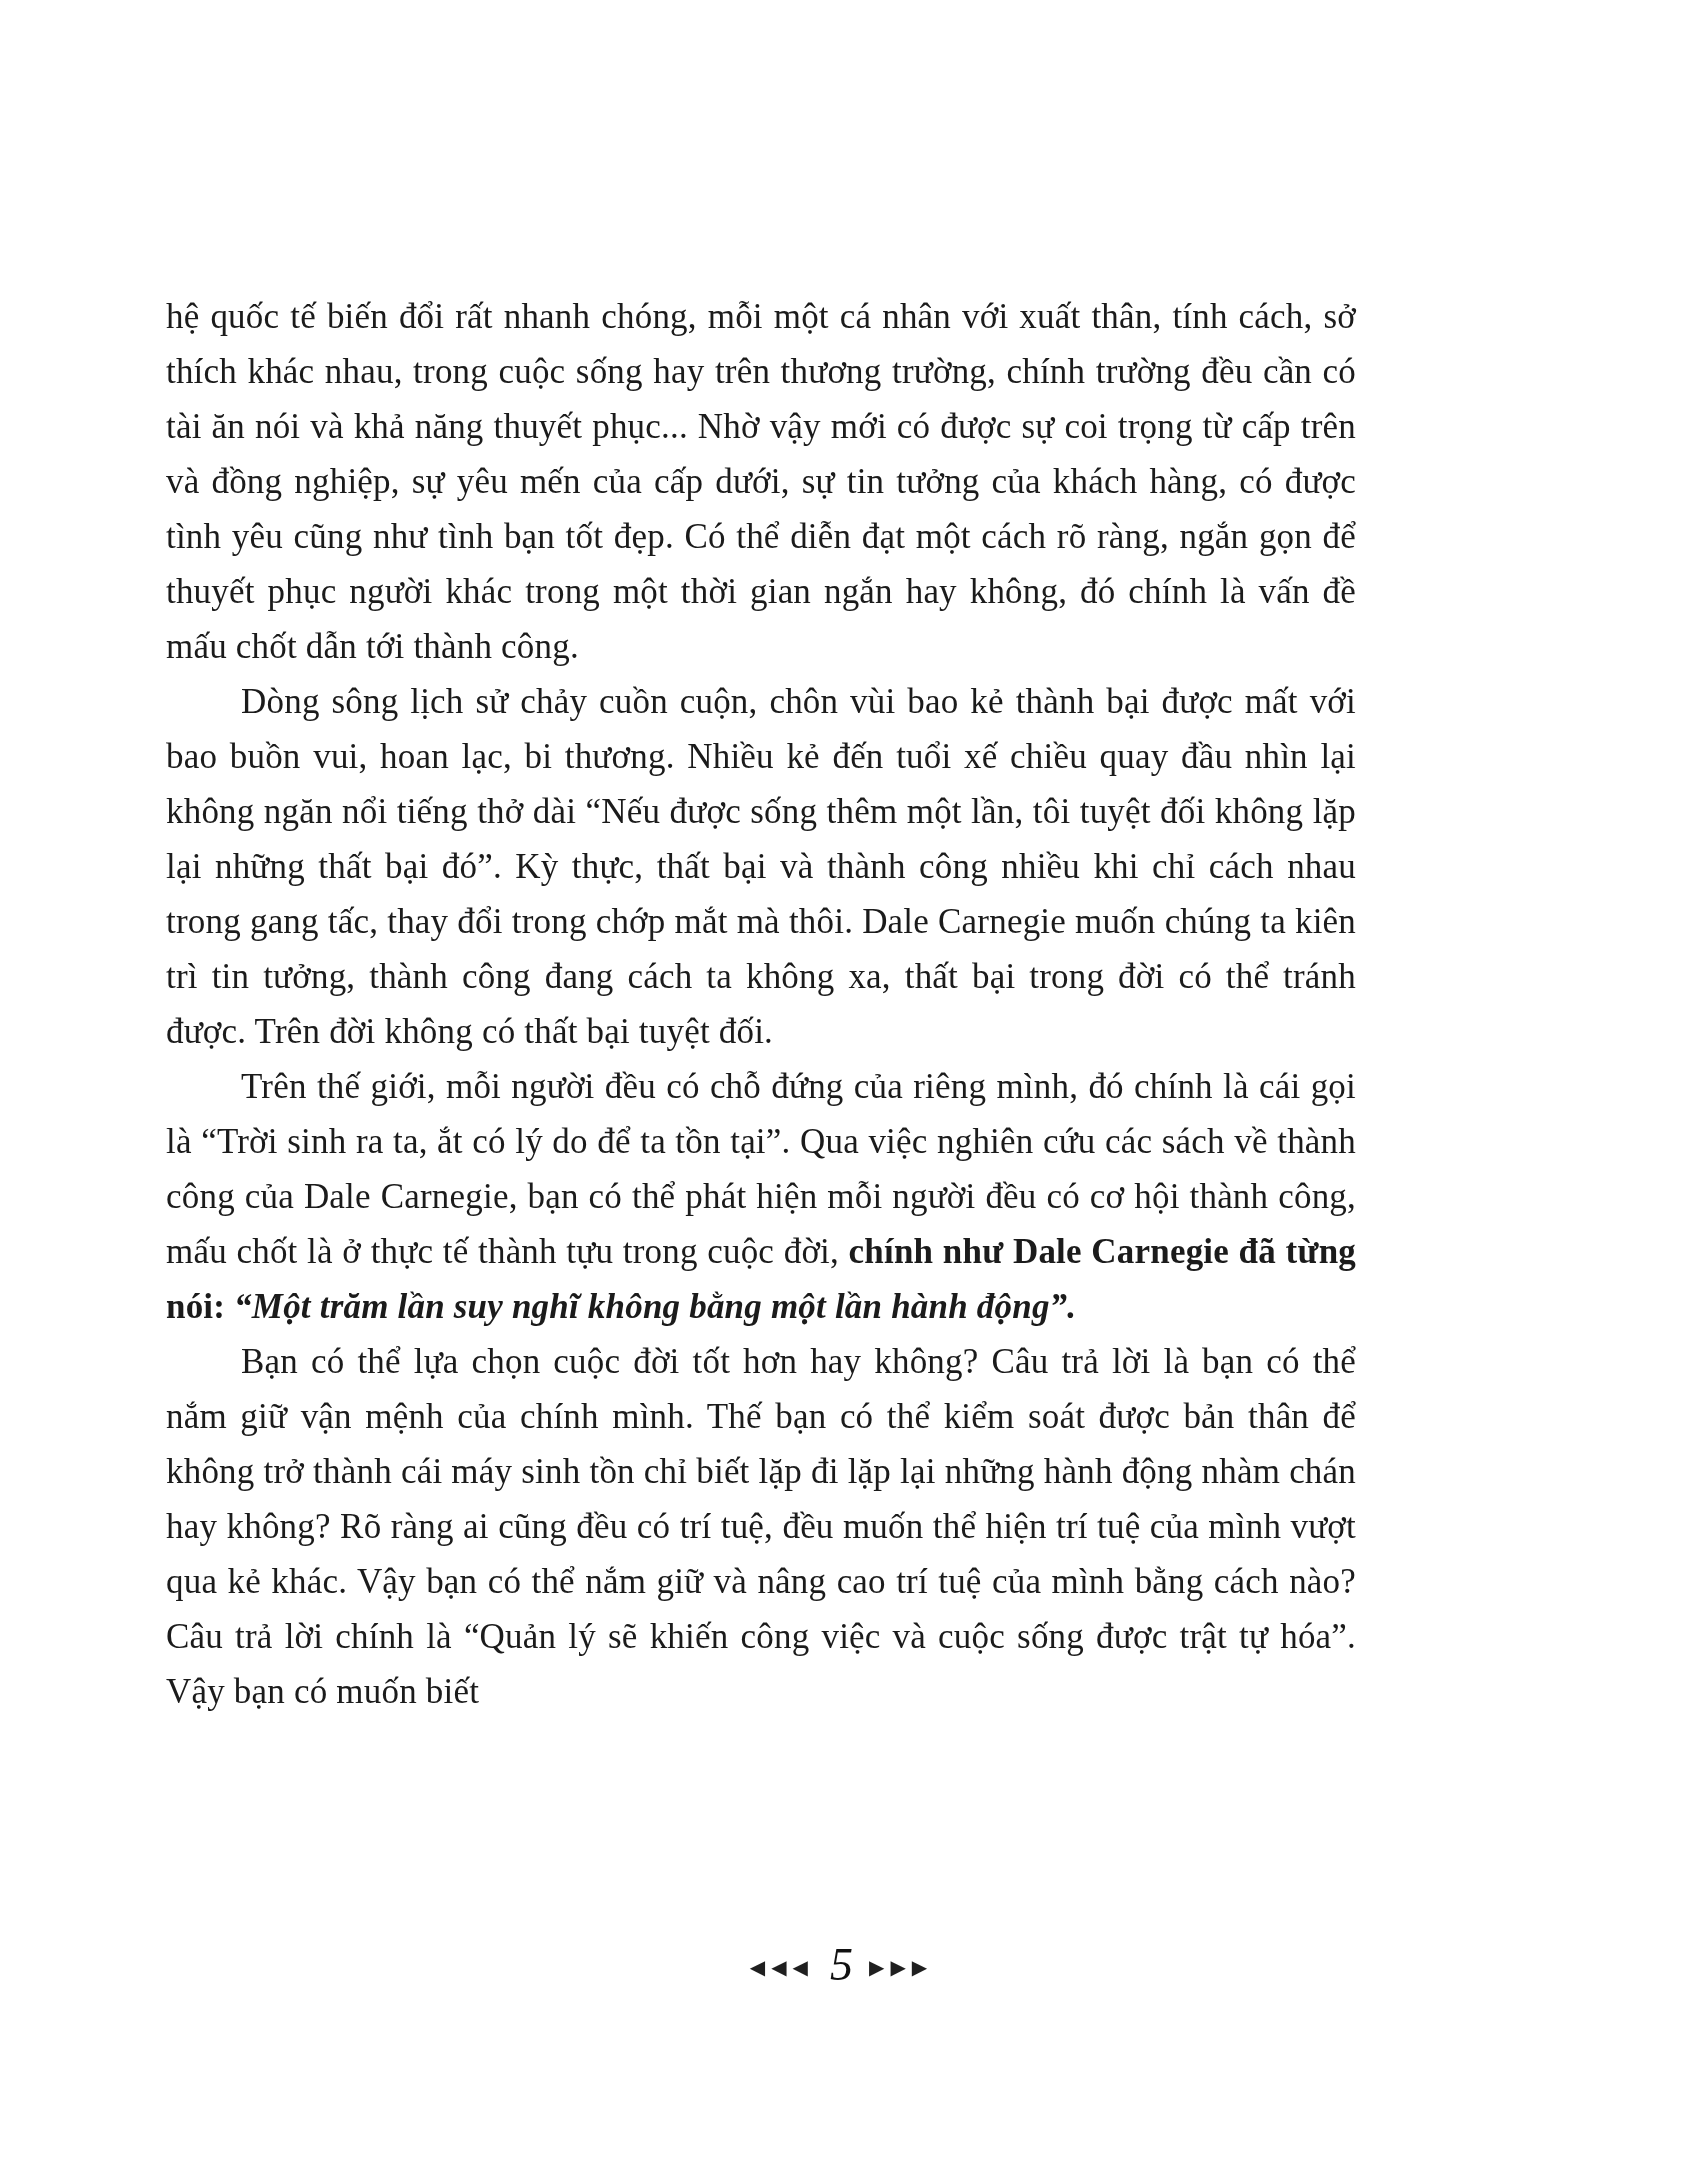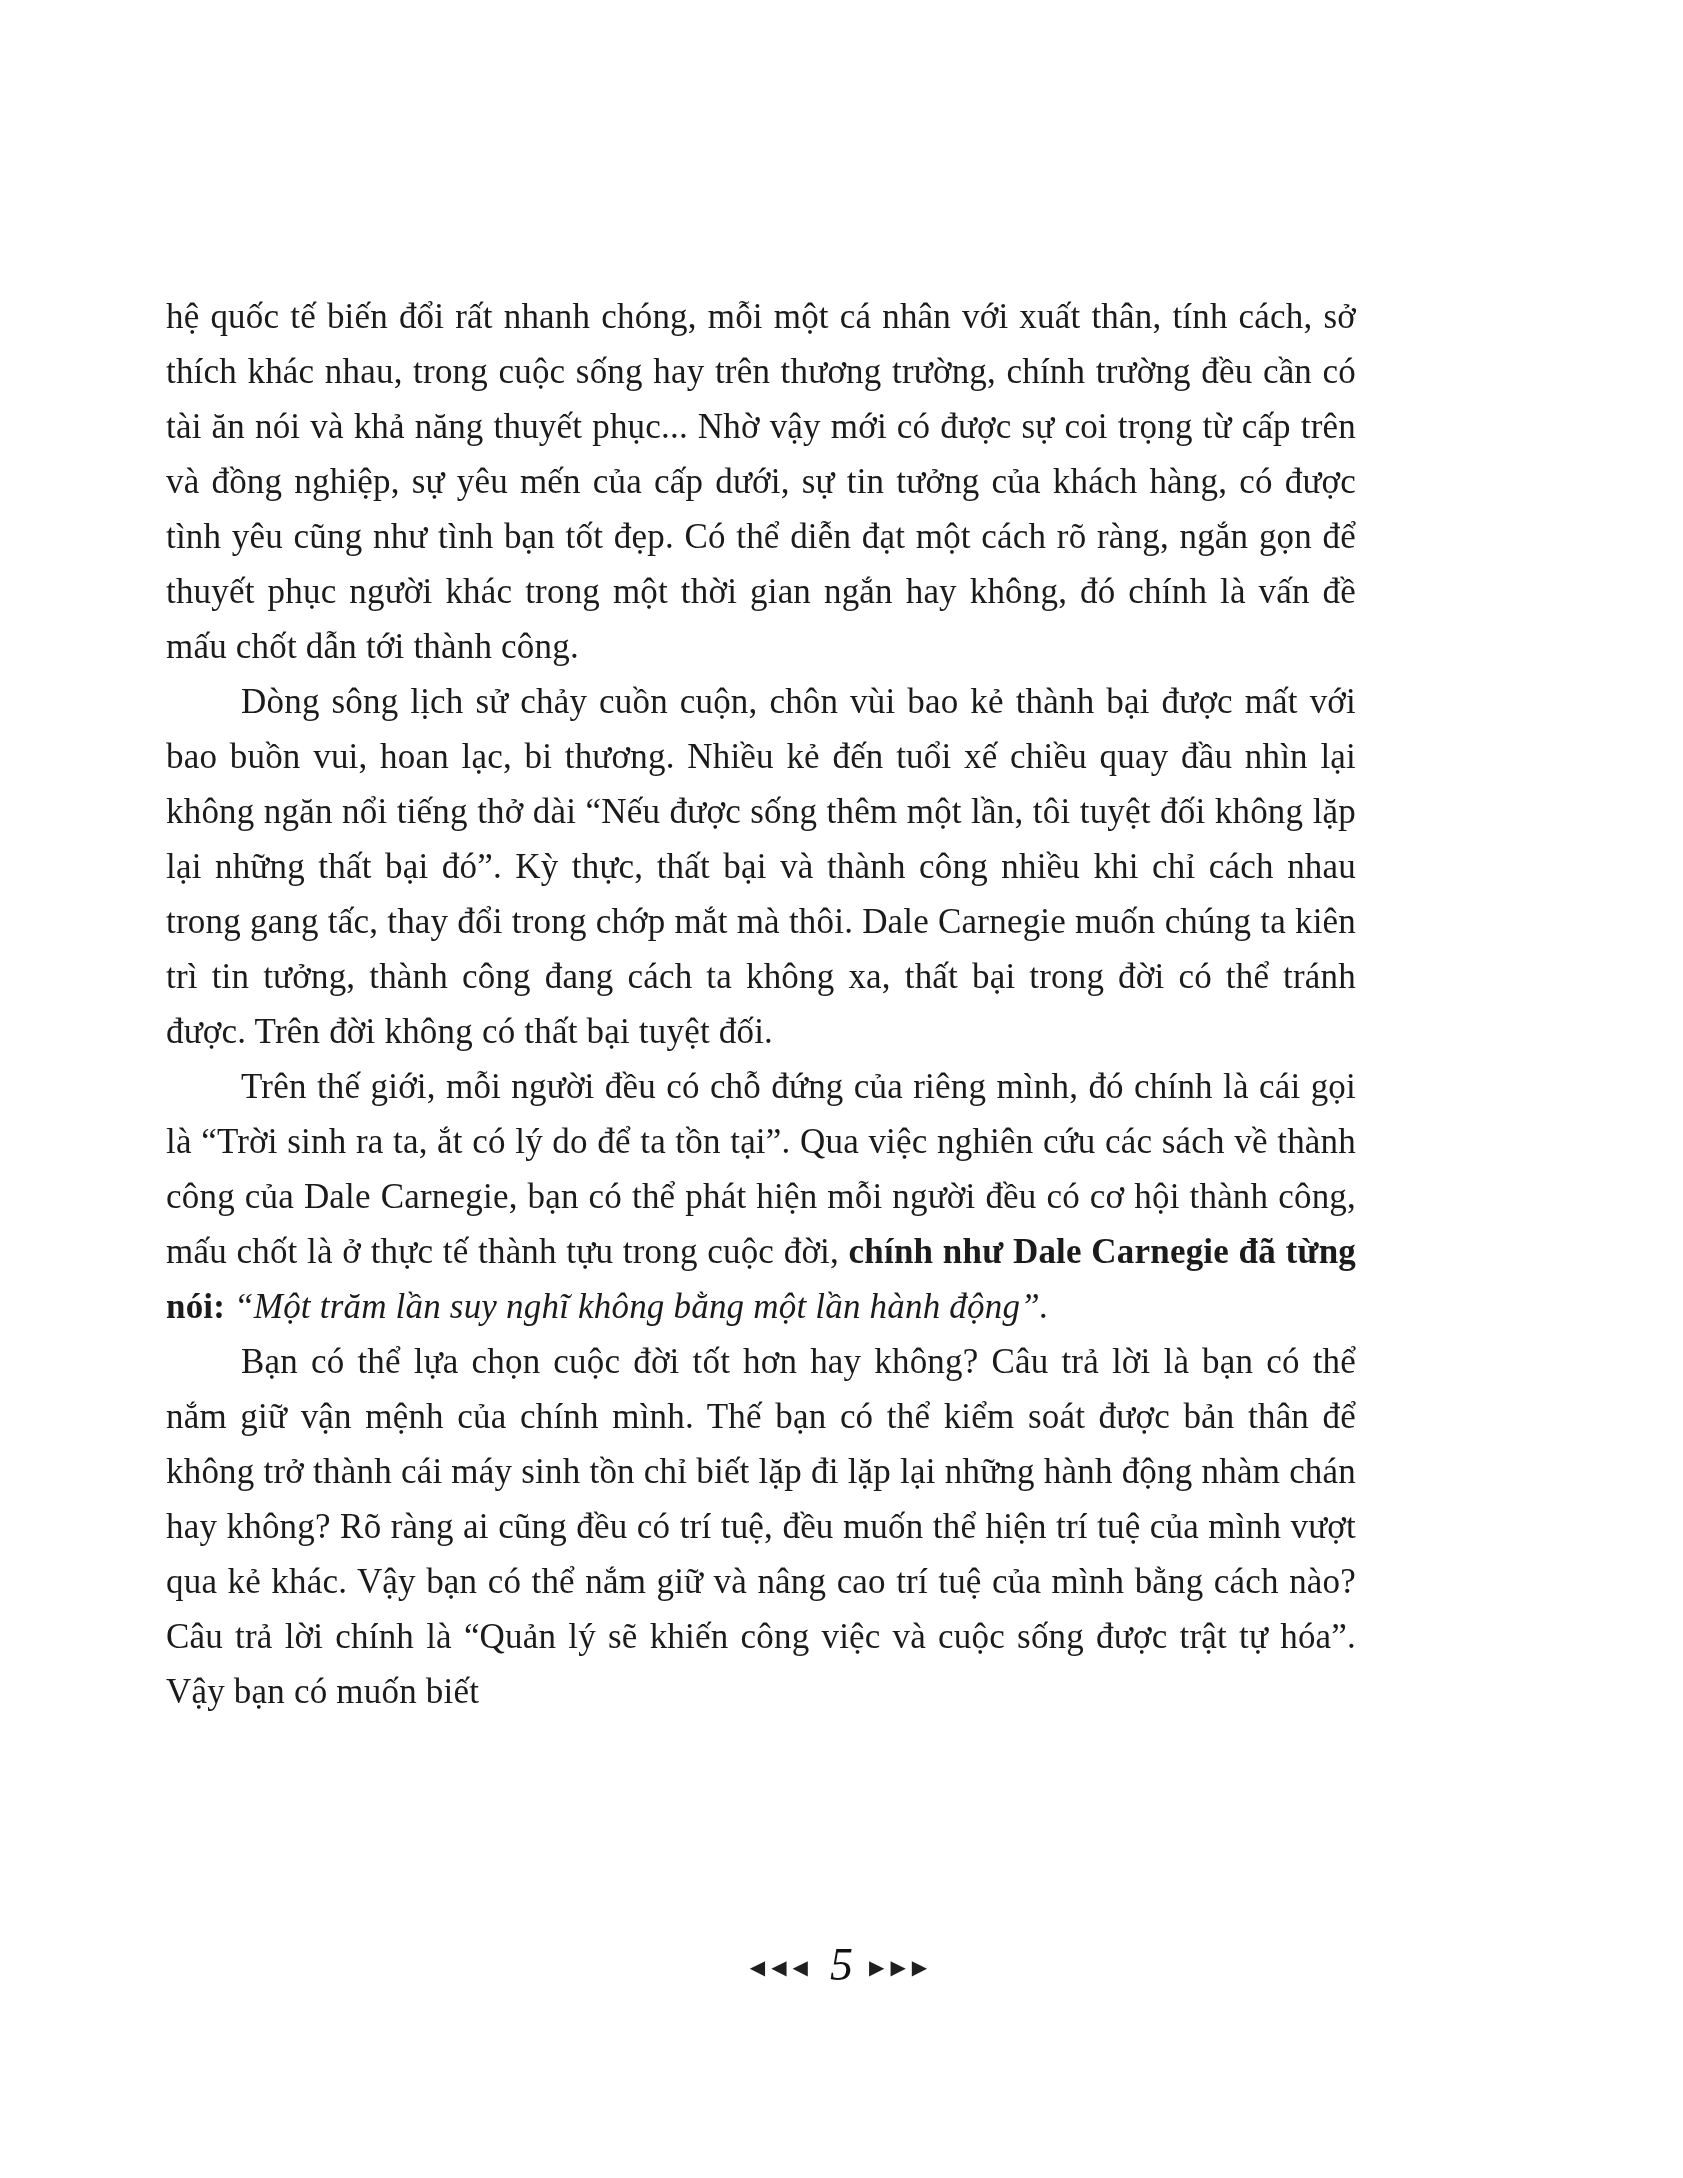--- a/index.html
+++ b/index.html
@@ -28,21 +28,21 @@
     letter-spacing: 0.2px;
   }
   .text-block p {
     text-indent: 75px;
     margin: 0;
   }
   .text-block p.no-indent {
     text-indent: 0;
   }
   .bold { font-weight: 700; }
-  .bold-italic { font-weight: 400; font-style: italic; }
+  .bold-italic { font-weight: 700; font-style: italic; }
   .footer {
     position: absolute;
     left: 0;
     top: 1942px;
     width: 1683px;
     display: flex;
     justify-content: center;
     align-items: center;
     gap: 16px;
   }

